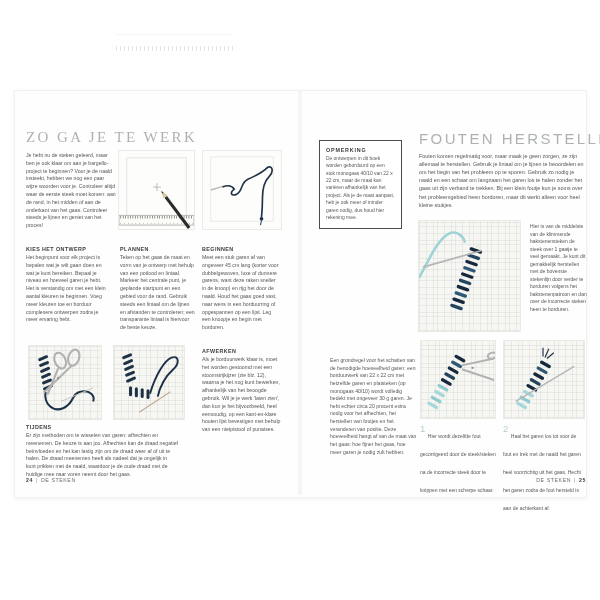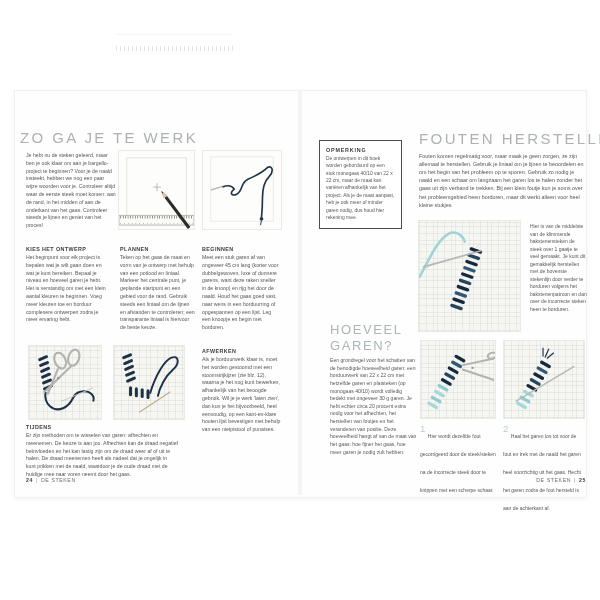--- a/index.html
+++ b/index.html
@@ -51,21 +51,21 @@
 </style>
 </head>
 <body>
 
 <div class="screen">
 
   <div class="overleaf"></div>
   <div class="spread"></div>
   <div class="spine"></div>
 
-  <h1 class="abs big-title" style="left:20px; top:129px;">ZO GA JE TE WERK</h1>
+  <h1 class="abs big-title" style="left:26px; top:129px;font-family:Liberation Serif, serif;">ZO GA JE TE WERK</h1>
 
   <p class="abs body-text" style="left:26px; top:152px; width:90px;">Je hebt nu de steken geleerd, maar ben je ook klaar om aan je bargello-project te beginnen? Voor je de naald insteekt, hebben we nog een paar wijze woorden voor je. Controleer altijd waar de eerste steek moet komen: aan de rand, in het midden of aan de onderkant van het gaas. Controleer steeds je lijnen en geniet van het proces!</p>
 
   <div class="photo" style="left:118px; top:150px; width:77px; height:80px;">
     <svg viewBox="0 0 77 80">
       <rect x="8" y="7" width="61" height="60" fill="none" stroke="#dddcd5" stroke-width="0.8"></rect>
       <g stroke="#b4b3aa" stroke-width="0.9">
         <line x1="35" y1="37" x2="43" y2="37"></line>
           <line x1="39" y1="33" x2="39" y2="41"></line>
       </g>
@@ -191,24 +191,20 @@
         <line x1="58" y1="22" x2="62" y2="28"></line>
           <line x1="62" y1="22" x2="58" y2="28"></line>
       </g>
       <line x1="4" y1="47" x2="64" y2="30" stroke="#b6b8b7" stroke-width="1.8"></line>
       <circle cx="8" cy="46" r="1" fill="#fefefe" stroke="#9b9d9c" stroke-width="0.7"></circle>
     </svg>
   </div>
 
   <p class="abs body-text" style="left:530px; top:223px; width:57px; font-size:5px;">Hier is van de middelste van de klimmende bakstenensteken de steek over 1 gaatje te veel gemaakt. Je kunt dit gemakkelijk herstellen met de bovenste stekenlijn door verder te borduren volgens het bakstenenpatroon en dan over de incorrecte steken heen te borduren.</p>
 
-  <div class="abs garen-title" style="left:330px; top:322px;">
-    <div>HOEVEEL</div>
-    <div>GAREN?</div>
-  </div>
   <p class="abs body-text" style="left:330px; top:357px; width:88px; font-size:5.1px;">Een grondregel voor het schatten van de benodigde hoeveelheid garen: een borduurwerk van 22 x 22 cm met hetzelfde garen en platsteken (op monogaas 40/10) wordt volledig bedekt met ongeveer 30 g garen. Je hebt echter circa 20 procent extra nodig voor het afhechten, het herstellen van foutjes en het veranderen van positie. Deze hoeveelheid hangt af van de maat van het gaas: hoe fijner het gaas, hoe meer garen je nodig zult hebben.</p>
 
   <div class="photo canvas" style="left:420px; top:340px; width:76px; height:79px;">
     <svg viewBox="0 0 76 79">
       <g stroke-linecap="round">
         <line x1="8.1" y1="63.8" x2="15.9" y2="68.2" stroke="#a6d8da" stroke-width="3.4"></line>
         <line x1="11.6" y1="57.8" x2="19.4" y2="62.2" stroke="#8fcbce" stroke-width="3.4"></line>
         <line x1="15.1" y1="51.8" x2="22.9" y2="56.2" stroke="#a6d8da" stroke-width="3.4"></line>
         <line x1="18.6" y1="45.8" x2="26.4" y2="50.2" stroke="#8fcbce" stroke-width="3.4"></line>
         <line x1="22.1" y1="39.8" x2="29.9" y2="44.2" stroke="#16293c" stroke-width="3.4"></line>

